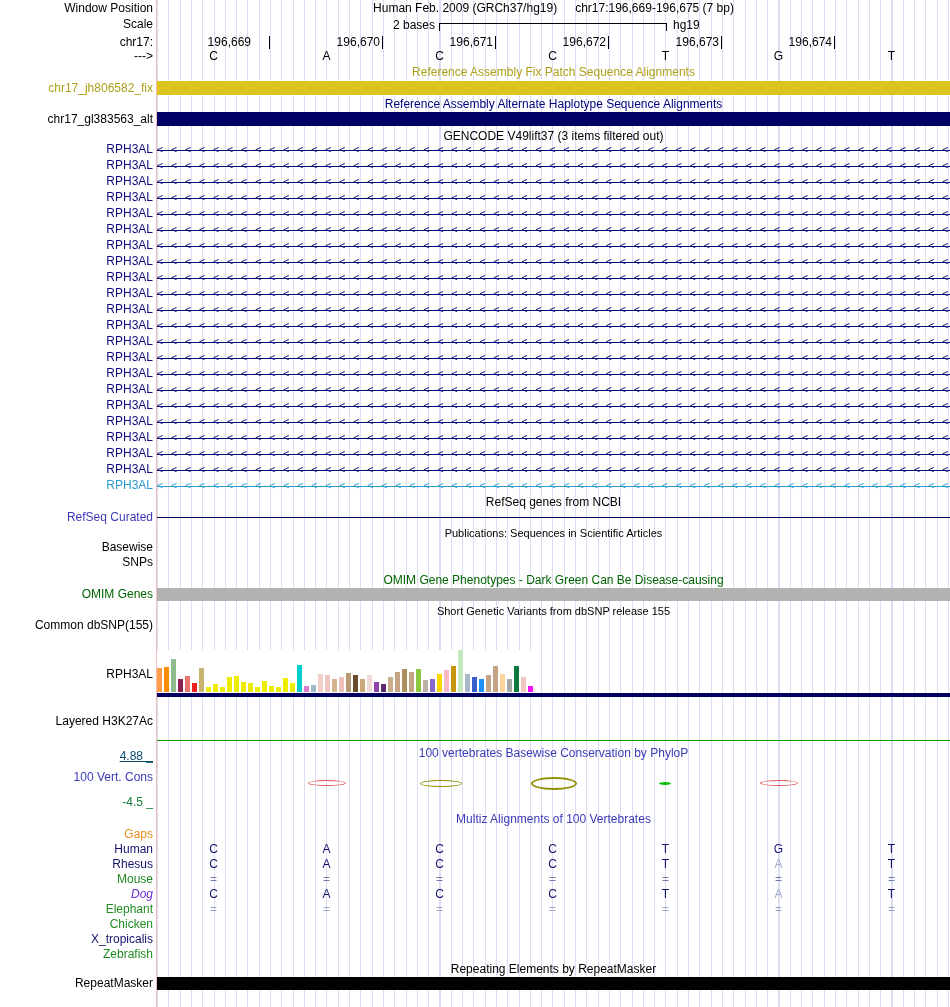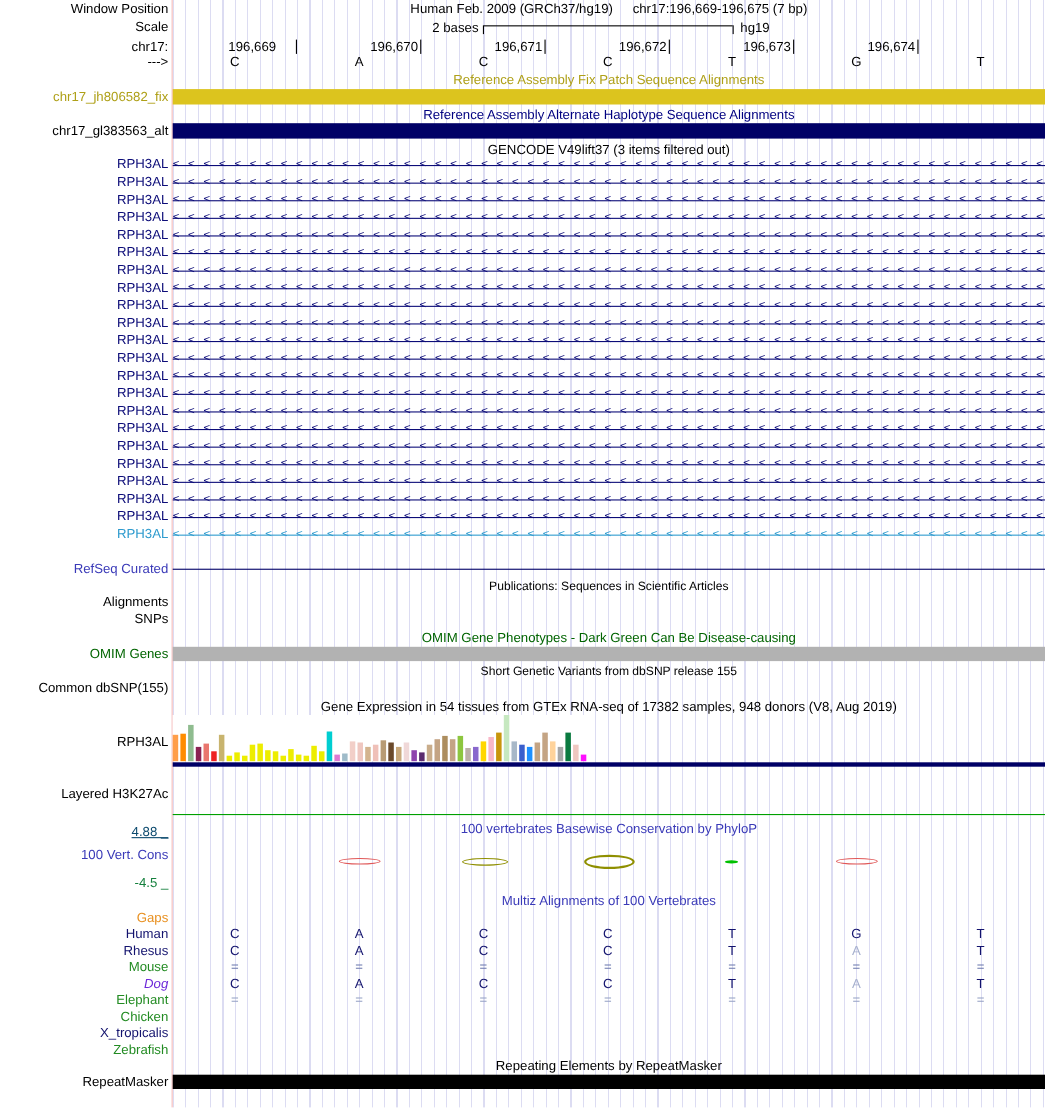--- a/index.html
+++ b/index.html
@@ -126,35 +126,35 @@
         <span class="chev">&lt;&lt;&lt;&lt;&lt;&lt;&lt;&lt;&lt;&lt;&lt;&lt;&lt;&lt;&lt;&lt;&lt;&lt;&lt;&lt;&lt;&lt;&lt;&lt;&lt;&lt;&lt;&lt;&lt;&lt;&lt;&lt;&lt;&lt;&lt;&lt;&lt;&lt;&lt;&lt;&lt;&lt;&lt;&lt;&lt;&lt;&lt;&lt;&lt;&lt;&lt;&lt;&lt;&lt;&lt;&lt;&lt;&lt;&lt;&lt;</span>
       </div>
       <div class="generow" style="position: absolute; left: 157px; top: 462px; width: 793px; height: 16px; overflow: hidden; color: rgb(12, 12, 120); background: linear-gradient(rgb(12, 12, 120), rgb(12, 12, 120)) 0px 8px / 100% 1px no-repeat;">
         <span class="chev">&lt;&lt;&lt;&lt;&lt;&lt;&lt;&lt;&lt;&lt;&lt;&lt;&lt;&lt;&lt;&lt;&lt;&lt;&lt;&lt;&lt;&lt;&lt;&lt;&lt;&lt;&lt;&lt;&lt;&lt;&lt;&lt;&lt;&lt;&lt;&lt;&lt;&lt;&lt;&lt;&lt;&lt;&lt;&lt;&lt;&lt;&lt;&lt;&lt;&lt;&lt;&lt;&lt;&lt;&lt;&lt;&lt;&lt;&lt;&lt;</span>
       </div>
       <div class="generow" style="position: absolute; left: 157px; top: 478px; width: 793px; height: 16px; overflow: hidden; color: rgb(46, 155, 206); background: linear-gradient(rgb(46, 155, 206), rgb(46, 155, 206)) 0px 8px / 100% 1px no-repeat;">
         <span class="chev">&lt;&lt;&lt;&lt;&lt;&lt;&lt;&lt;&lt;&lt;&lt;&lt;&lt;&lt;&lt;&lt;&lt;&lt;&lt;&lt;&lt;&lt;&lt;&lt;&lt;&lt;&lt;&lt;&lt;&lt;&lt;&lt;&lt;&lt;&lt;&lt;&lt;&lt;&lt;&lt;&lt;&lt;&lt;&lt;&lt;&lt;&lt;&lt;&lt;&lt;&lt;&lt;&lt;&lt;&lt;&lt;&lt;&lt;&lt;&lt;</span>
       </div>
     </div>
 
+  <div class="ctr" style="top:496px">RefSeq genes from NCBI</div>
   <div class="lbl" style="top: 511px; color: rgb(58, 58, 184);">RefSeq Curated</div>
   <div class="bar" style="top: 517px; height: 1px; background: rgb(0, 0, 102);"></div>
 
   <div class="ctr sm" style="top:527px">Publications: Sequences in Scientific Articles</div>
-  <div class="lbl" style="top:541px">Alignments</div>
+  <div class="lbl" style="top:541px">Basewise</div>
   <div class="lbl" style="top:556px">SNPs</div>
 
   <div class="ctr" style="top: 574px; color: rgb(0, 100, 0);">OMIM Gene Phenotypes - Dark Green Can Be Disease-causing</div>
   <div class="bar" style="top: 588px; height: 13px; background: rgb(178, 178, 178);"></div>
   <div class="lbl" style="top: 588px; color: rgb(0, 100, 0);">OMIM Genes</div>
 
   <div class="ctr sm" style="top:605px">Short Genetic Variants from dbSNP release 155</div>
   <div class="lbl" style="top:619px">Common dbSNP(155)</div>
 
-  <div class="ctr" style="top:636px">Gene Expression in 54 tissues from GTEx RNA-seq of 17382 samples, 948 donors (V8, Aug 2019)</div>
   <div id="gtex-bars">
       <div style="height: 24px; background: rgb(255, 158, 74);"></div>
       <div style="height: 25px; background: rgb(255, 140, 0);"></div>
       <div style="height: 33px; background: rgb(143, 188, 143);"></div>
       <div style="height: 13px; background: rgb(139, 34, 82);"></div>
       <div style="height: 16px; background: rgb(233, 118, 110);"></div>
       <div style="height: 9px; background: rgb(238, 34, 34);"></div>
       <div style="height: 24px; background: rgb(200, 180, 110);"></div>
       <div style="height: 5px; background: rgb(237, 237, 0);"></div>
       <div style="height: 8px; background: rgb(237, 237, 0);"></div>

